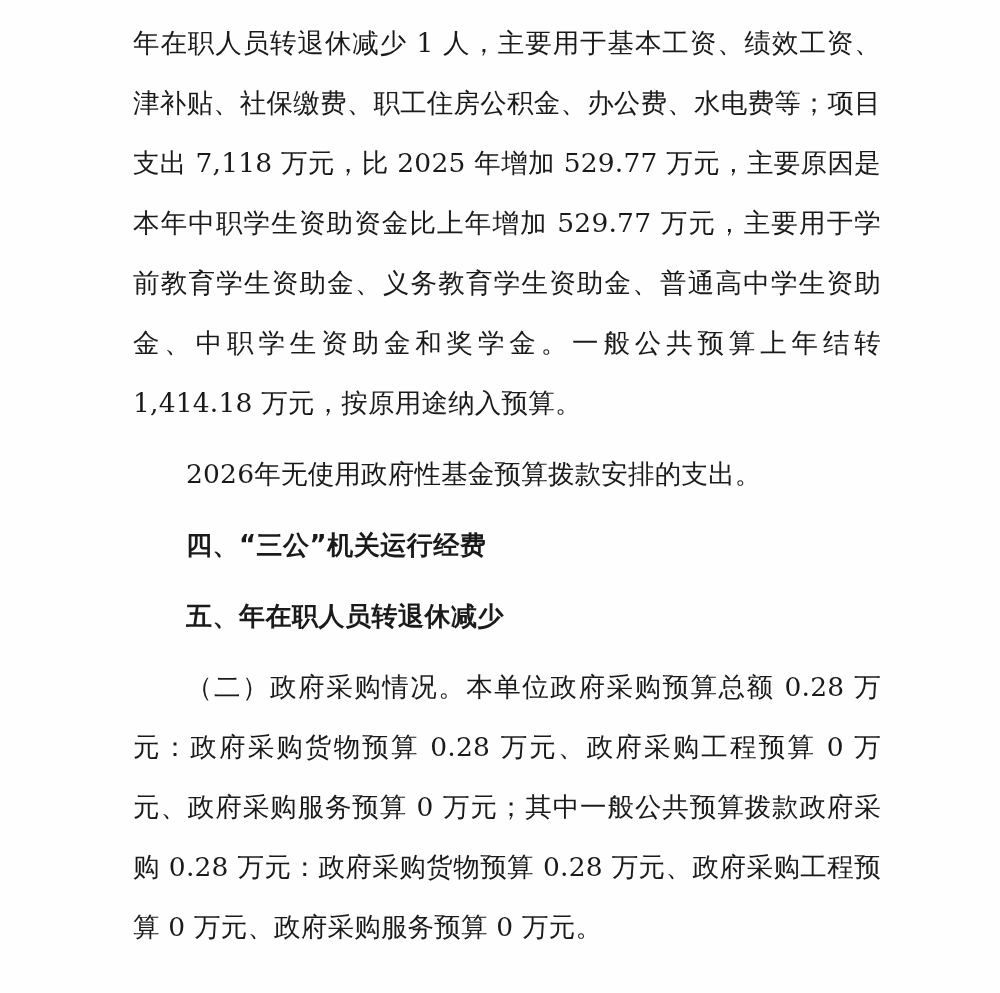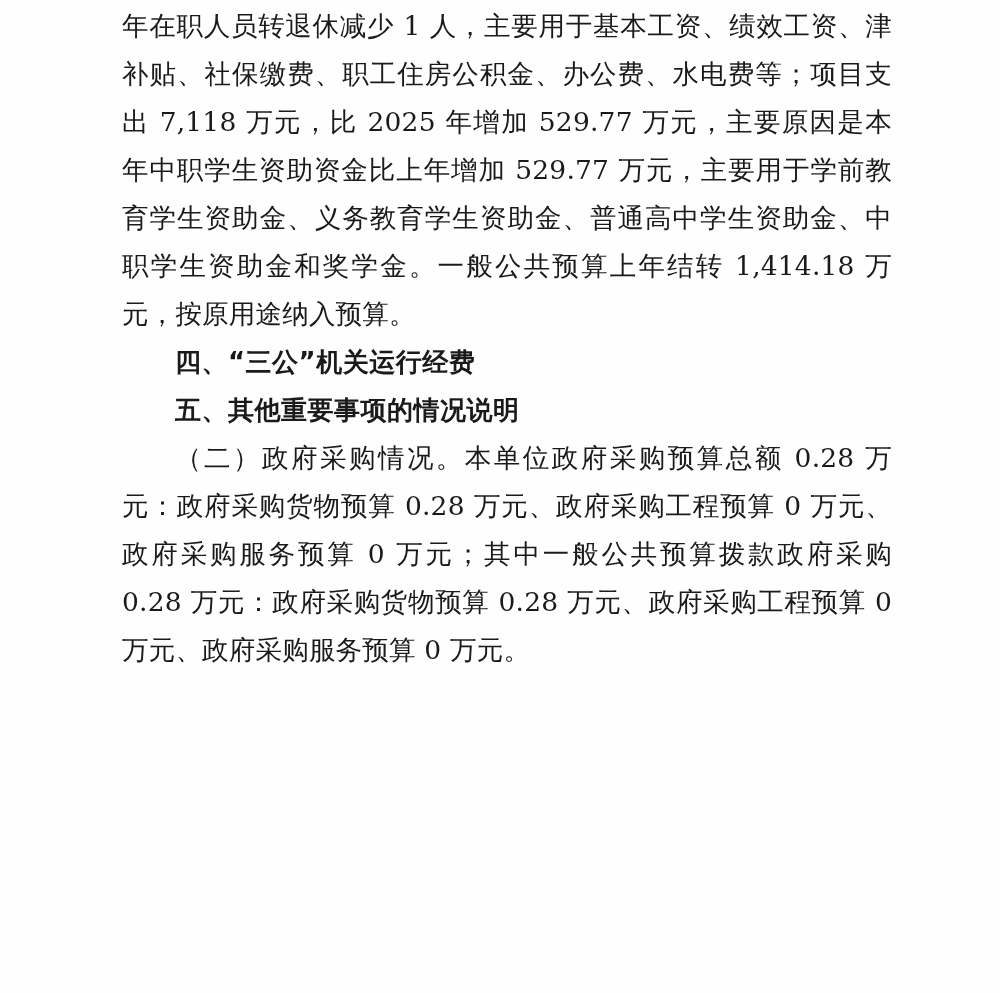--- a/index.html
+++ b/index.html
@@ -18,23 +18,23 @@
     box-sizing: border-box;
     width: 1000px;
     height: 993px;
     padding: 0 108px 0 122px;
     background: #fefefe;
   }
   .doc-body {
     padding-top: 2px;
   }
   p {
-    margin: 0;
+    margin: 11px;
     font-size: 26.5px;
-    line-height: 48px;
+    line-height: 60px;
     text-align: justify;
     text-justify: inter-ideograph;
     letter-spacing: 0.2px;
   }
   p.indent {
     text-indent: 53px;
   }
   p.heading {
     text-indent: 53px;
     font-weight: bold;
@@ -45,17 +45,18 @@
   .para-block {
     display: block;
   }
 </style>
 </head>
 <body>
 
 <div class="page">
   <div class="doc-body">
     <p class="para-block">年在职人员转退休减少 1 人，主要用于基本工资、绩效工资、津补贴、社保缴费、职工住房公积金、办公费、水电费等；项目支出 7,118 万元，比 2025 年增加 529.77 万元，主要原因是本年中职学生资助资金比上年增加 529.77 万元，主要用于学前教育学生资助金、义务教育学生资助金、普通高中学生资助金、中职学生资助金和奖学金。一般公共预算上年结转 1,414.18 万元，按原用途纳入预算。</p>
+    <p class="para-block indent">2026年无使用政府性基金预算拨款安排的支出。</p>
     <p class="para-block heading">四、“三公”机关运行经费</p>
-    <p class="para-block heading">五、其他重要事项的情况说明</p>
+    <p class="para-block heading">五、年在职人员转退休减少</p>
     <p class="para-block indent">（二）政府采购情况。本单位政府采购预算总额 0.28 万元：政府采购货物预算 0.28 万元、政府采购工程预算 0 万元、政府采购服务预算 0 万元；其中一般公共预算拨款政府采购 0.28 万元：政府采购货物预算 0.28 万元、政府采购工程预算 0 万元、政府采购服务预算 0 万元。</p>
   </div>
 </div>
 
 </body></html>

